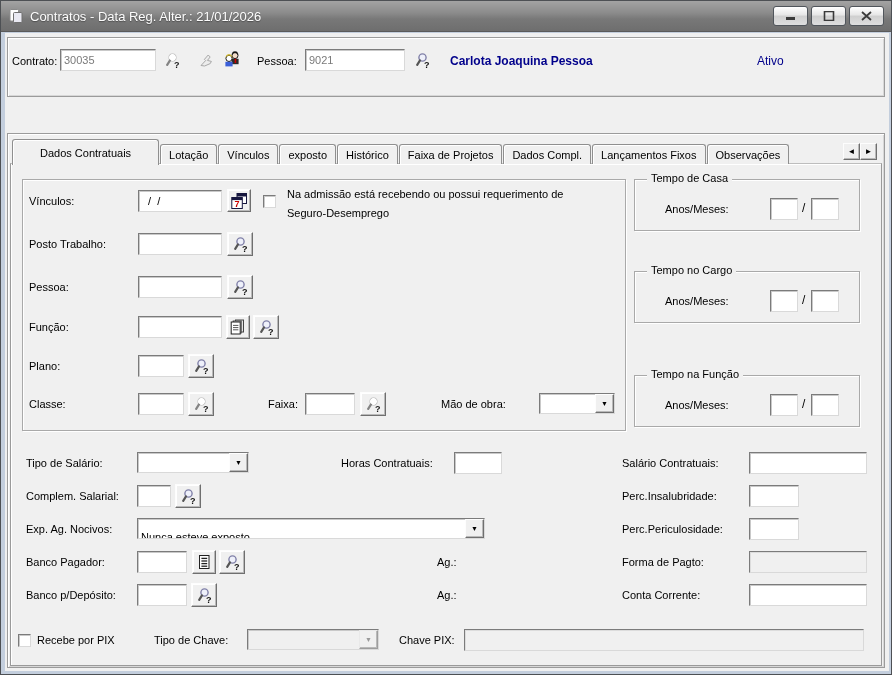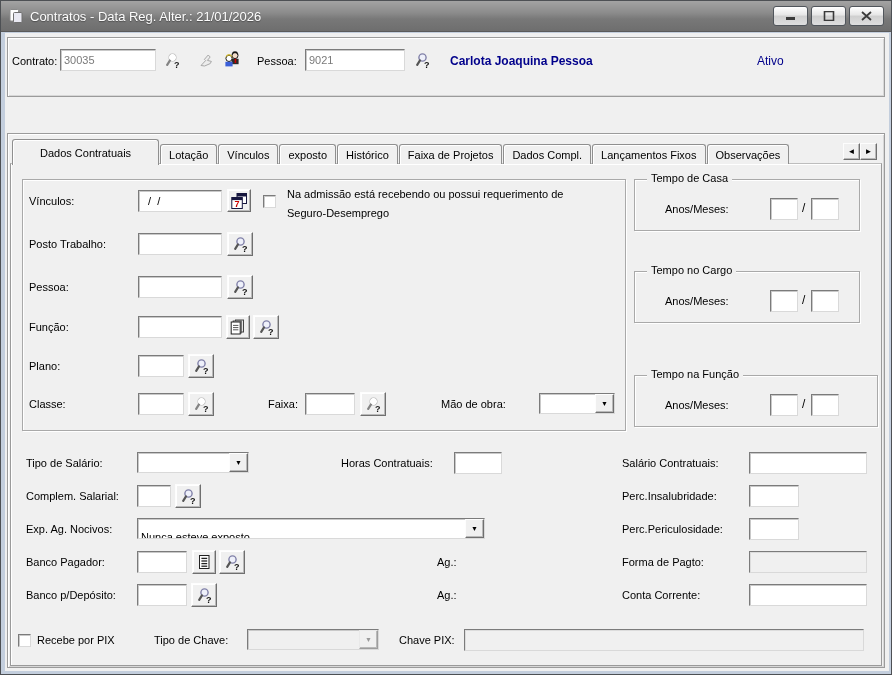--- a/index.html
+++ b/index.html
@@ -231,21 +231,21 @@
         </div>
 
         <div class="gb" style="left:623px;top:107px;width:226px;height:52px;">
           <span class="legend">Tempo no Cargo</span>
           <span class="lbl" style="left:30px;top:23px;">Anos/Meses:</span>
           <input class="tb" style="left: 135px; top: 18px; width: 28px;">
           <span class="slash" style="left:167px;top:21px;">/</span>
           <input class="tb" style="left: 176px; top: 18px; width: 28px;">
         </div>
 
-        <div class="gb" style="left:623px;top:211px;width:244px;height:52px;">
+        <div class="gb" style="left:623px;top:211px;width:226px;height:52px;">
           <span class="legend">Tempo na Função</span>
           <span class="lbl" style="left:30px;top:23px;">Anos/Meses:</span>
           <input class="tb" style="left: 135px; top: 18px; width: 28px;">
           <span class="slash" style="left:167px;top:21px;">/</span>
           <input class="tb" style="left: 176px; top: 18px; width: 28px;">
         </div>
 
         <span class="lbl" style="left:15px;top:293px;">Tipo de Salário:</span>
         <div class="combo" style="left:126px;top:288px;width:112px;">
           <span class="txt"></span>

